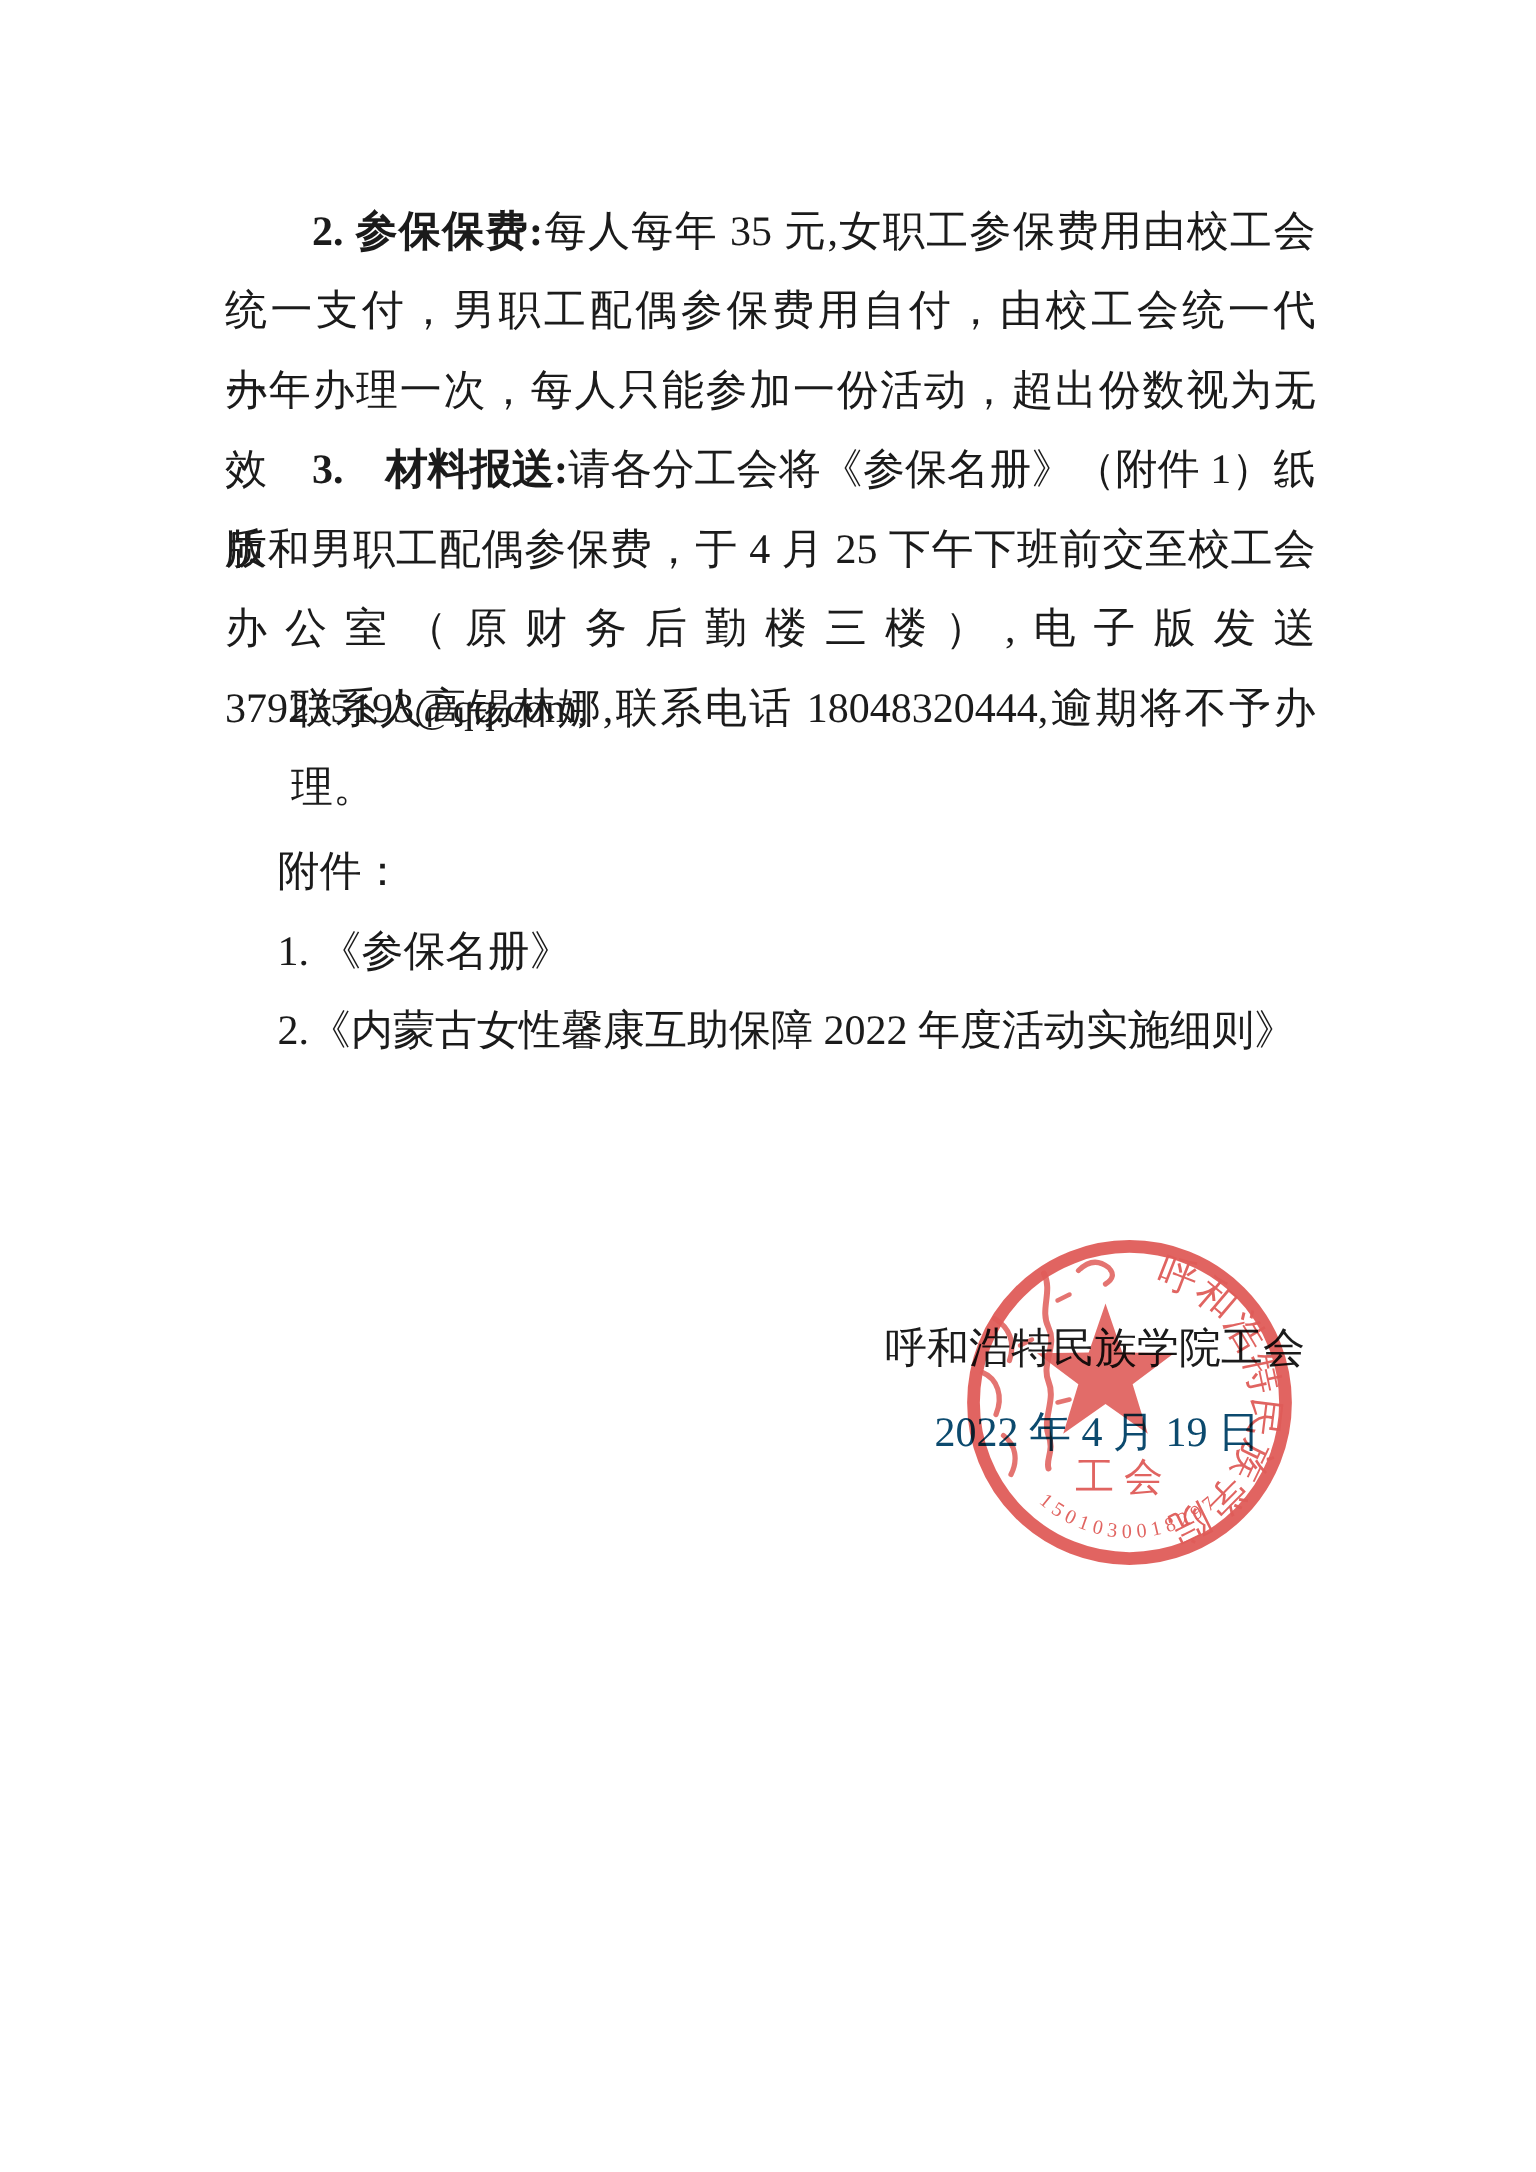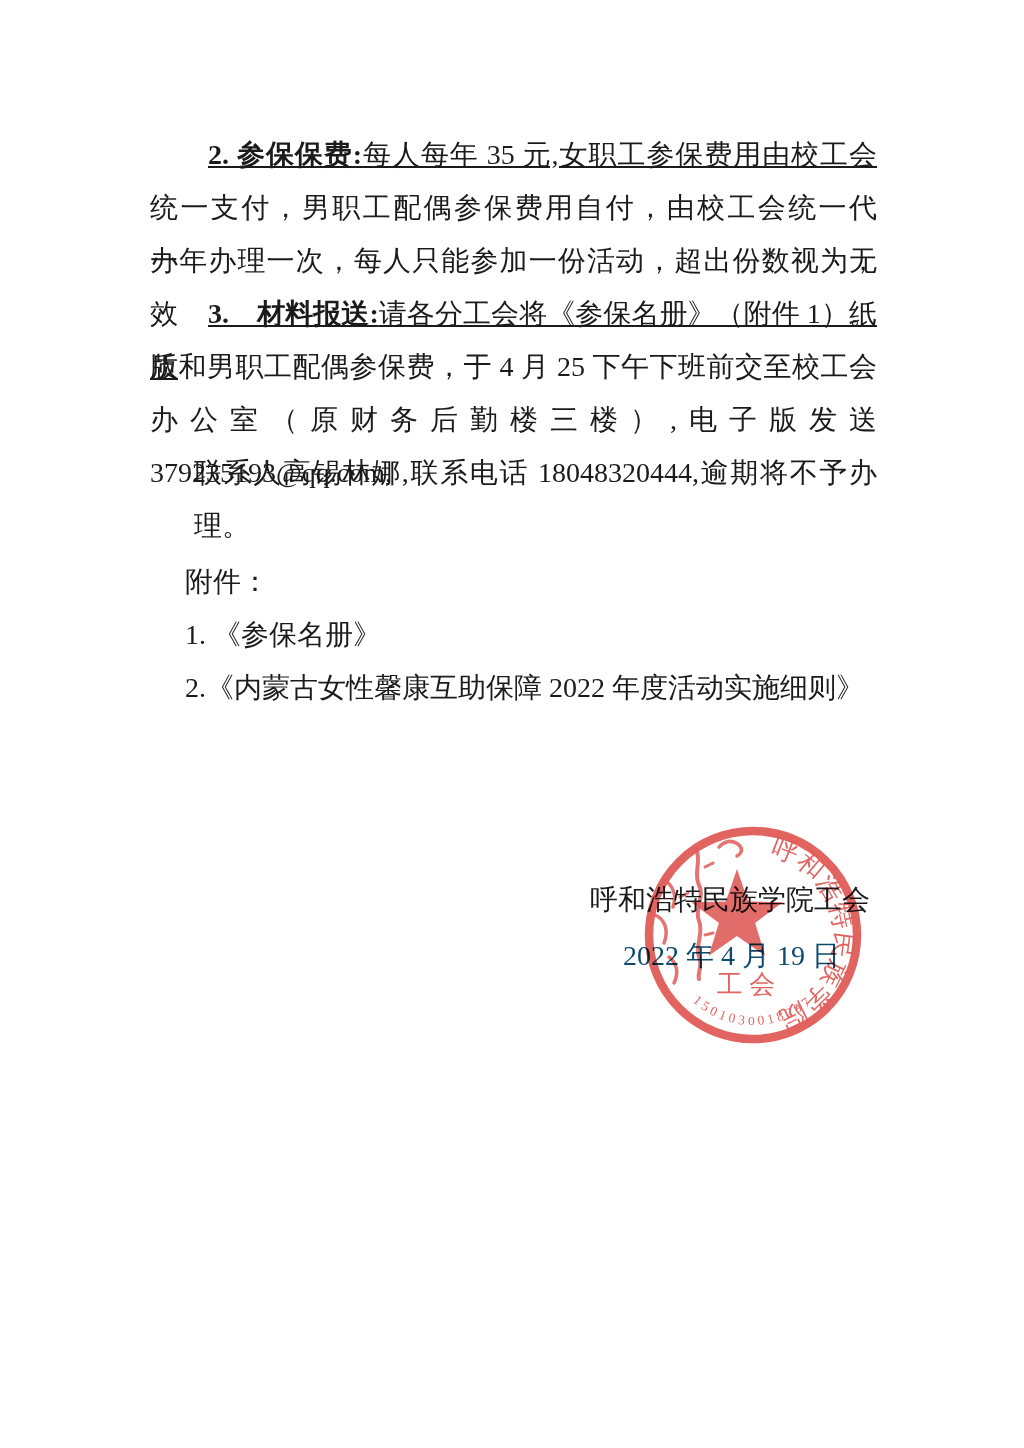--- a/index.html
+++ b/index.html
@@ -18,21 +18,21 @@
     font-size:28px;
     line-height:53px;
   }
   .line{
     height:53px;
     text-align:justify;
     text-align-last:justify;
     white-space:normal;
   }
   .line.left{text-align-last:left;margin-left:44px;}
-  .indent{text-indent:58px;text-decoration:underline;}
+  .indent{text-indent:58px;}
   .lead{font-weight:700;}
   .attachments{margin-top:56px;padding-left:35px;}
   .attachments .line{text-align:center;text-align-last:left;}
   .sig-org{
     position:absolute;top:885px;right:154px;
     font-size:28px;line-height:30px;color:#1b1b1b;text-align:right;
   }
   .sig-date{
     position:absolute;top:941px;right:184px;
     font-size:28px;line-height:30px;color:#0c4a6e;

